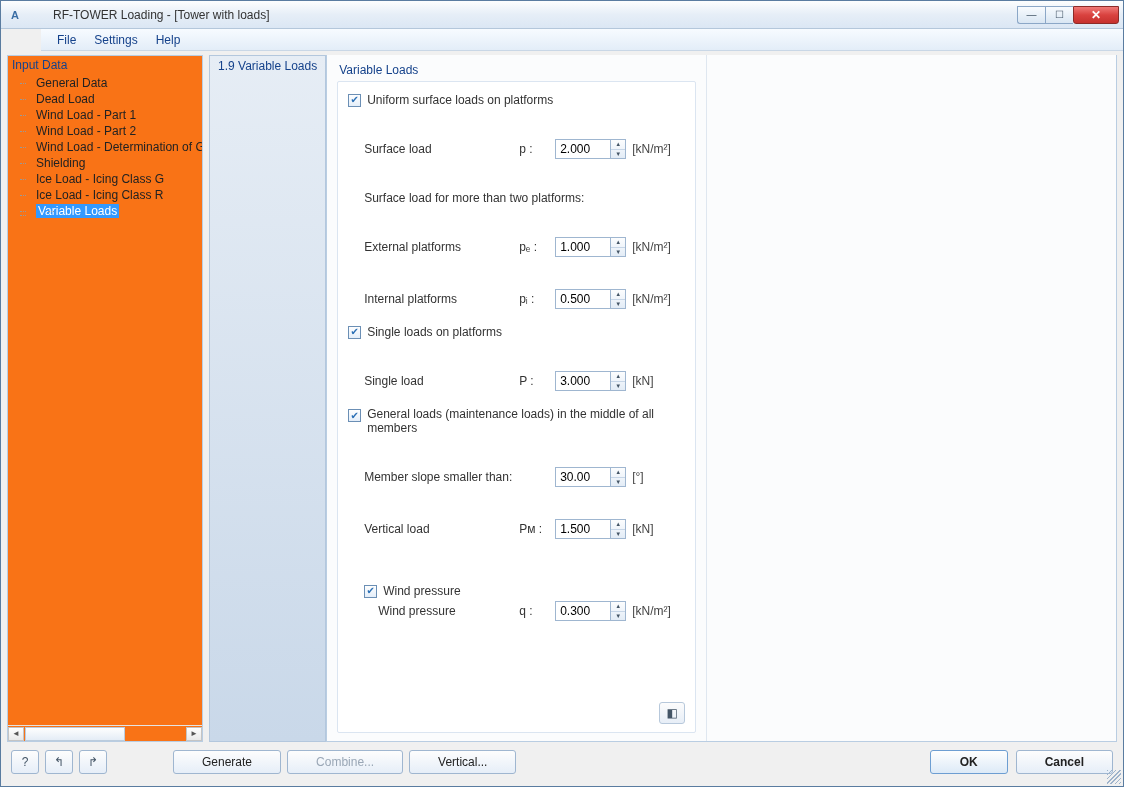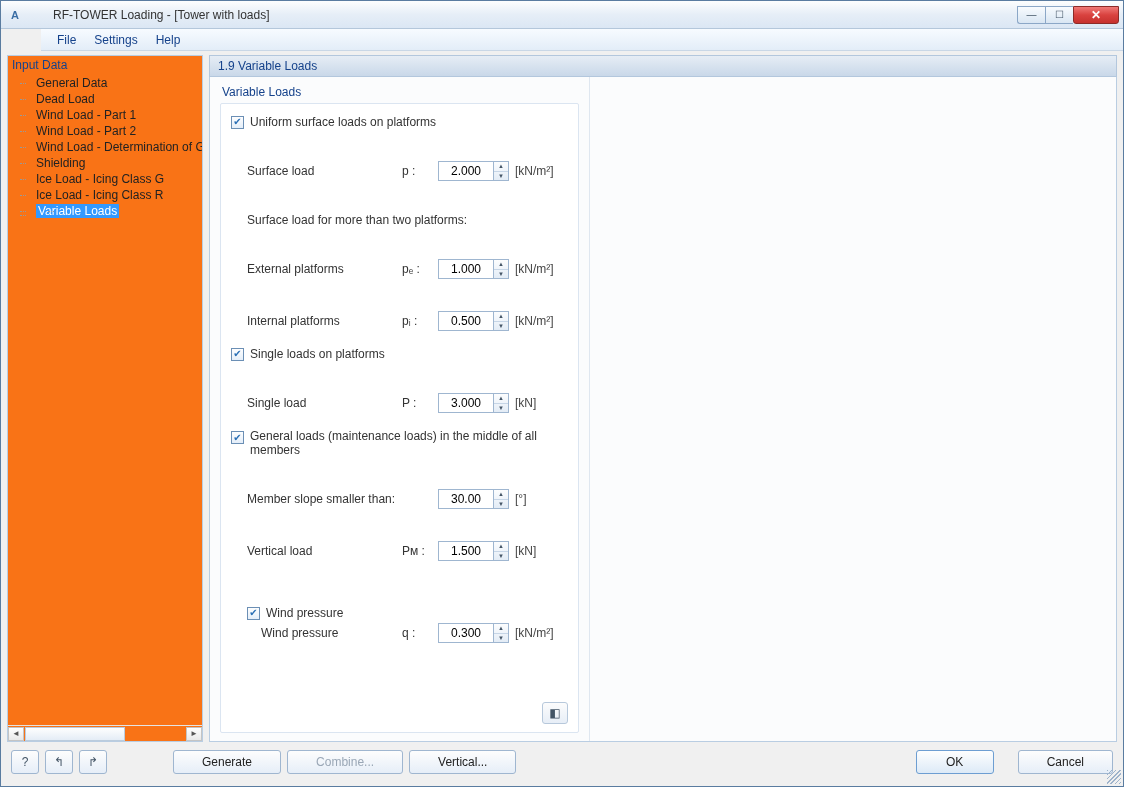--- a/index.html
+++ b/index.html
@@ -84,21 +84,21 @@
 .tree-item.selected-wrap{padding-left:0;}
 .tree-scroll {
   height:16px;border-top:1px solid #e4e4e4;display:flex;align-items:center;
 }
 .tree-scroll .arrow{width:16px;height:14px;background:linear-gradient(#fefefe,#e8e8e8);border:1px solid #c4c4c4;display:flex;align-items:center;justify-content:center;font-size:8px;color:#555;}
 .tree-scroll .thumb{width:100px;height:14px;background:linear-gradient(#fefefe,#e4ecf6);border:1px solid #bcd;margin-left:1px;}
 .tree-scroll .track{flex:1;}
 .tree-scroll .arrow.right{margin-left:auto;}
 
 .content {
-  flex:1;display:flex;flex-direction:column;min-height:0;
+  flex:1;display:flex;flex-direction:row;min-height:0;
 }
 .content-header {
   background:linear-gradient(#e6edf5,#c9d8e9);
   border:1px solid #b3c7dd;
   padding:3px 8px;color:#15428b;font-size:12px;
 }
 .content-body {
   flex:1;border:1px solid #b9cde2;border-top:none;background:#fbfcfd;
   display:flex;min-height:0;
 }
@@ -116,21 +116,21 @@
 .row.indent2{padding-left:30px;}
 .chk {
   width:13px;height:13px;border:1px solid #6b8fb5;background:linear-gradient(#fefefe,#e4eef9);
   display:inline-flex;align-items:center;justify-content:center;margin-right:6px;flex-shrink:0;
 }
 .chk .mark{color:#2a6fb5;font-size:10px;line-height:1;}
 .lbl { flex:0 0 155px; }
 .sym { flex:0 0 36px; }
 .num-wrap { display:flex;align-items:center; }
 .num {
-  width:56px;height:20px;border:1px solid #9fb6d0;background:#fff;text-align:center;padding:2px 4px;font-size:12px;
+  width:56px;height:20px;border:1px solid #9fb6d0;background:#fff;text-align:left;padding:2px 4px;font-size:12px;
 }
 .spin {
   width:15px;height:20px;border:1px solid #9fb6d0;border-left:0;background:linear-gradient(#fcfdfe,#e3ecf6);
   display:flex;flex-direction:column;
 }
 .spin div{flex:1;display:flex;align-items:center;justify-content:center;font-size:6px;color:#456;border-bottom:1px solid #c6d5e6;}
 .spin div:last-child{border-bottom:none;}
 .unit { margin-left:6px;color:#444;}
 .spacer { height:10px; }
 .bottom-icon {
@@ -146,21 +146,21 @@
   width:28px;height:24px;border:1px solid #9fb6d0;border-radius:3px;
   background:linear-gradient(#fdfdfd,#e6eef8);display:flex;align-items:center;justify-content:center;
   font-size:12px;color:#456;
 }
 .btn {
   min-width:74px;height:24px;padding:0 28px;border:1px solid #9fb6d0;border-radius:3px;
   background:linear-gradient(#fdfdfd,#e6eef8);color:#222;display:flex;align-items:center;justify-content:center;
 }
 .btn.disabled{color:#9aa7b6;text-align:right;}
 .btn.ok{background:linear-gradient(#fefefe,#ddeaf7);border-color:#6d9ed2;min-width:78px;}
-.footer .right{margin-left:auto;display:flex;gap:24px;}
+.footer .right{margin-left:auto;display:flex;gap:8px;font-weight:bold;}
 .resize-grip{position:absolute;right:2px;bottom:2px;width:14px;height:14px;
   background:repeating-linear-gradient(135deg,#9eb3cb 0 1px,transparent 1px 3px);}
 </style>
 </head>
 <body>
 
 <div class="window">
 
   <div class="titlebar">
     <span class="app-icon">A</span>

